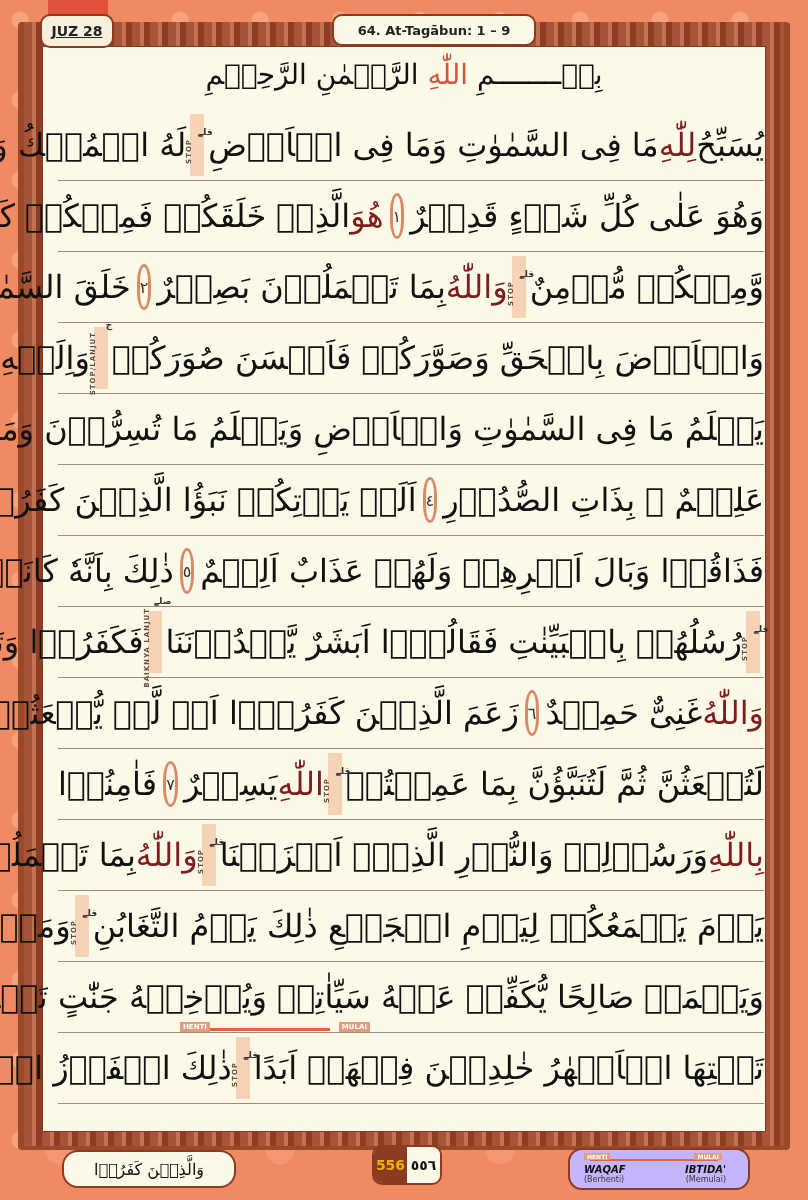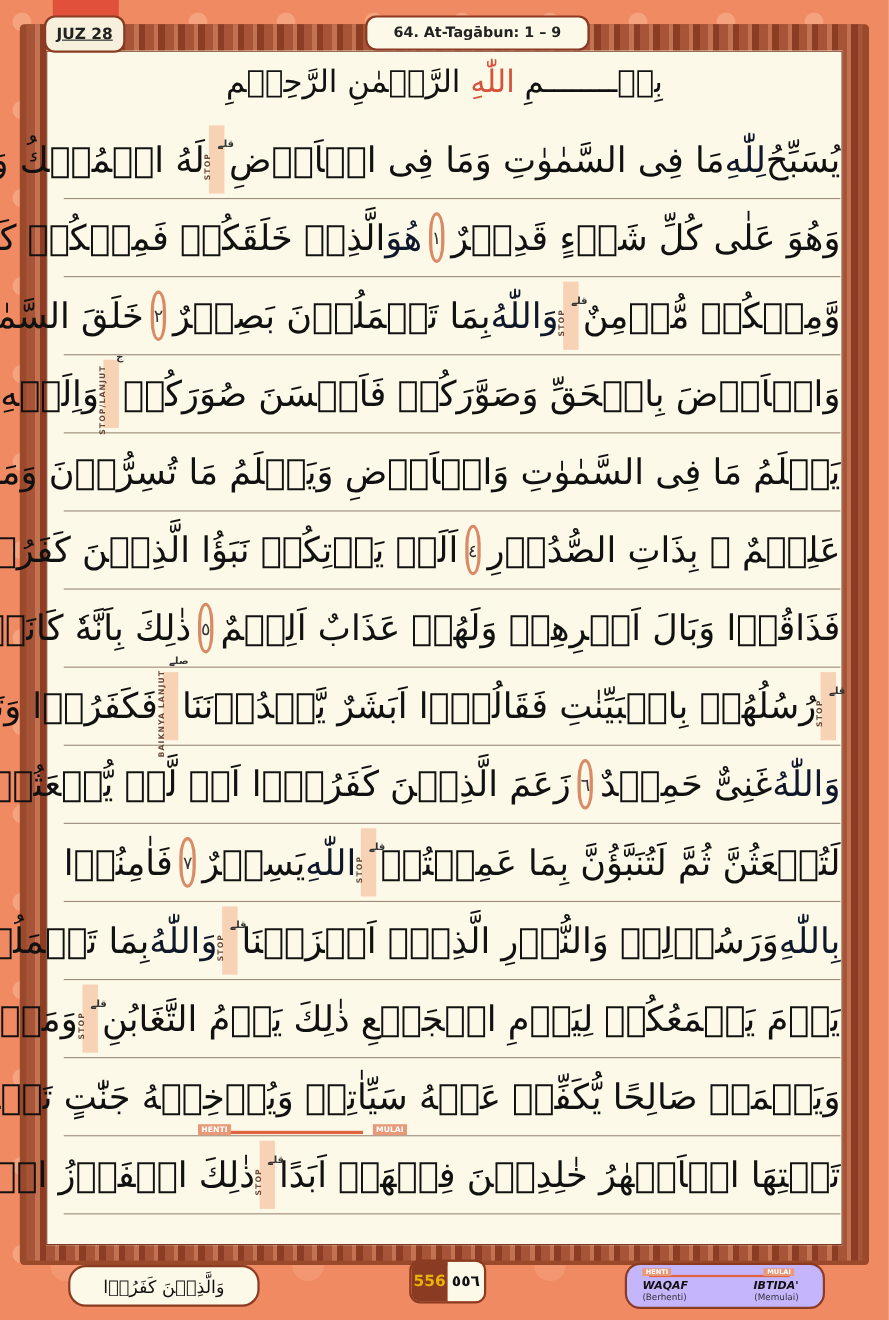--- a/index.html
+++ b/index.html
@@ -49,21 +49,21 @@
     font:28px "DejaVu Serif", serif; color:#111;
   }
   .basmala .red { color:#d4533a; }
   .lines { position:absolute; left:58px; top:110px; width:706px; }
   .line {
     position:relative; height:70px; border-bottom:1.5px solid #9a8a7a;
     direction:rtl; display:flex; align-items:center; justify-content:space-between;
     font:32px "DejaVu Serif", serif; color:#111; white-space:nowrap; overflow:visible;
   }
   .line .seg { display:inline-block; }
-  .line .red { color:#0f172a; }
+  .line .red { color:#7f1d1d; }
   .ayah-marker {
     display:inline-flex; align-items:center; justify-content:center;
     width:38px; height:40px; border:3px solid #d88b66; border-radius:50% 50% 50% 50% / 40% 40% 40% 40%;
     font:16px "DejaVu Sans", sans-serif; color:#333; background:#fdf9e8; margin:0 6px;
   }
   .stop-tag {
     display:inline-flex; flex-direction:column; align-items:center; justify-content:center;
     width:14px; height:62px; background:#f7d2b5; margin:0 4px; position:relative;
   }
   .stop-tag span {

